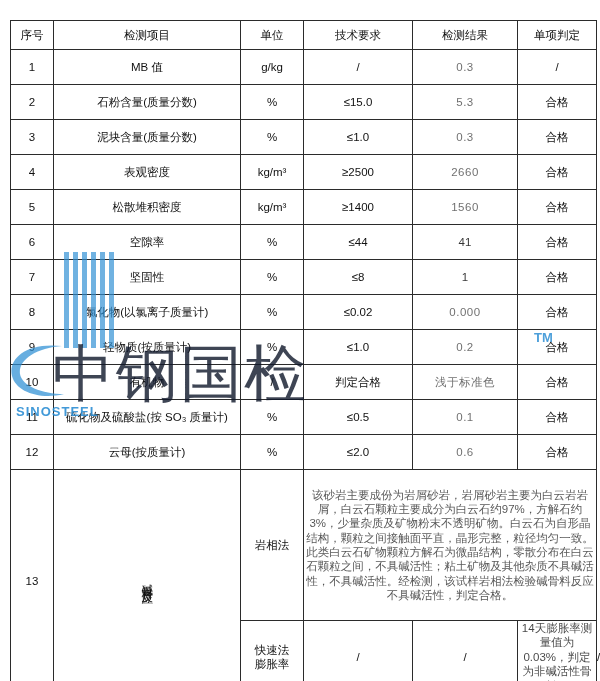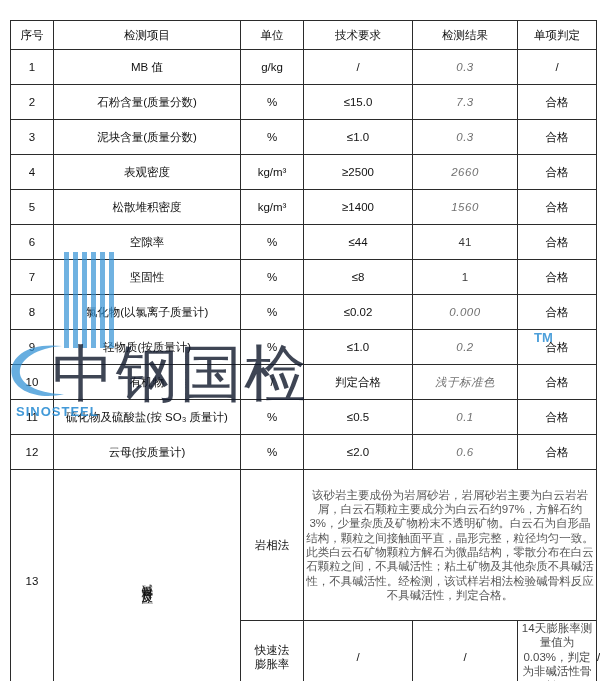--- a/index.html
+++ b/index.html
@@ -51,21 +51,20 @@
   .col-unit  { width: 62px; border-radius: 7px; }
   .col-req   { width: 108px; }
   .col-res   { width: 104px; }
   .col-judge { width: 78px; }
 
   
   .faded {
     color: #7d8fa3;
     opacity: .62;
     letter-spacing: .5px;
-    font-style: italic;
   }
   .faded-strong {
     color: #4e6076;
     opacity: .85;
   }
 
   .vert-label {
     writing-mode: vertical-rl;
     text-orientation: upright;
     letter-spacing: 2px;
@@ -174,21 +173,21 @@
         <td>/</td>
         <td class="faded">0.3</td>
         <td>/</td>
       </tr>
 
       <tr>
         <td>2</td>
         <td>石粉含量(质量分数)</td>
         <td>%</td>
         <td>≤15.0</td>
-        <td class="faded">7.3</td>
+        <td class="faded">5.3</td>
         <td>合格</td>
       </tr>
 
       <tr>
         <td>3</td>
         <td>泥块含量(质量分数)</td>
         <td>%</td>
         <td>≤1.0</td>
         <td class="faded">0.3</td>
         <td>合格</td>

